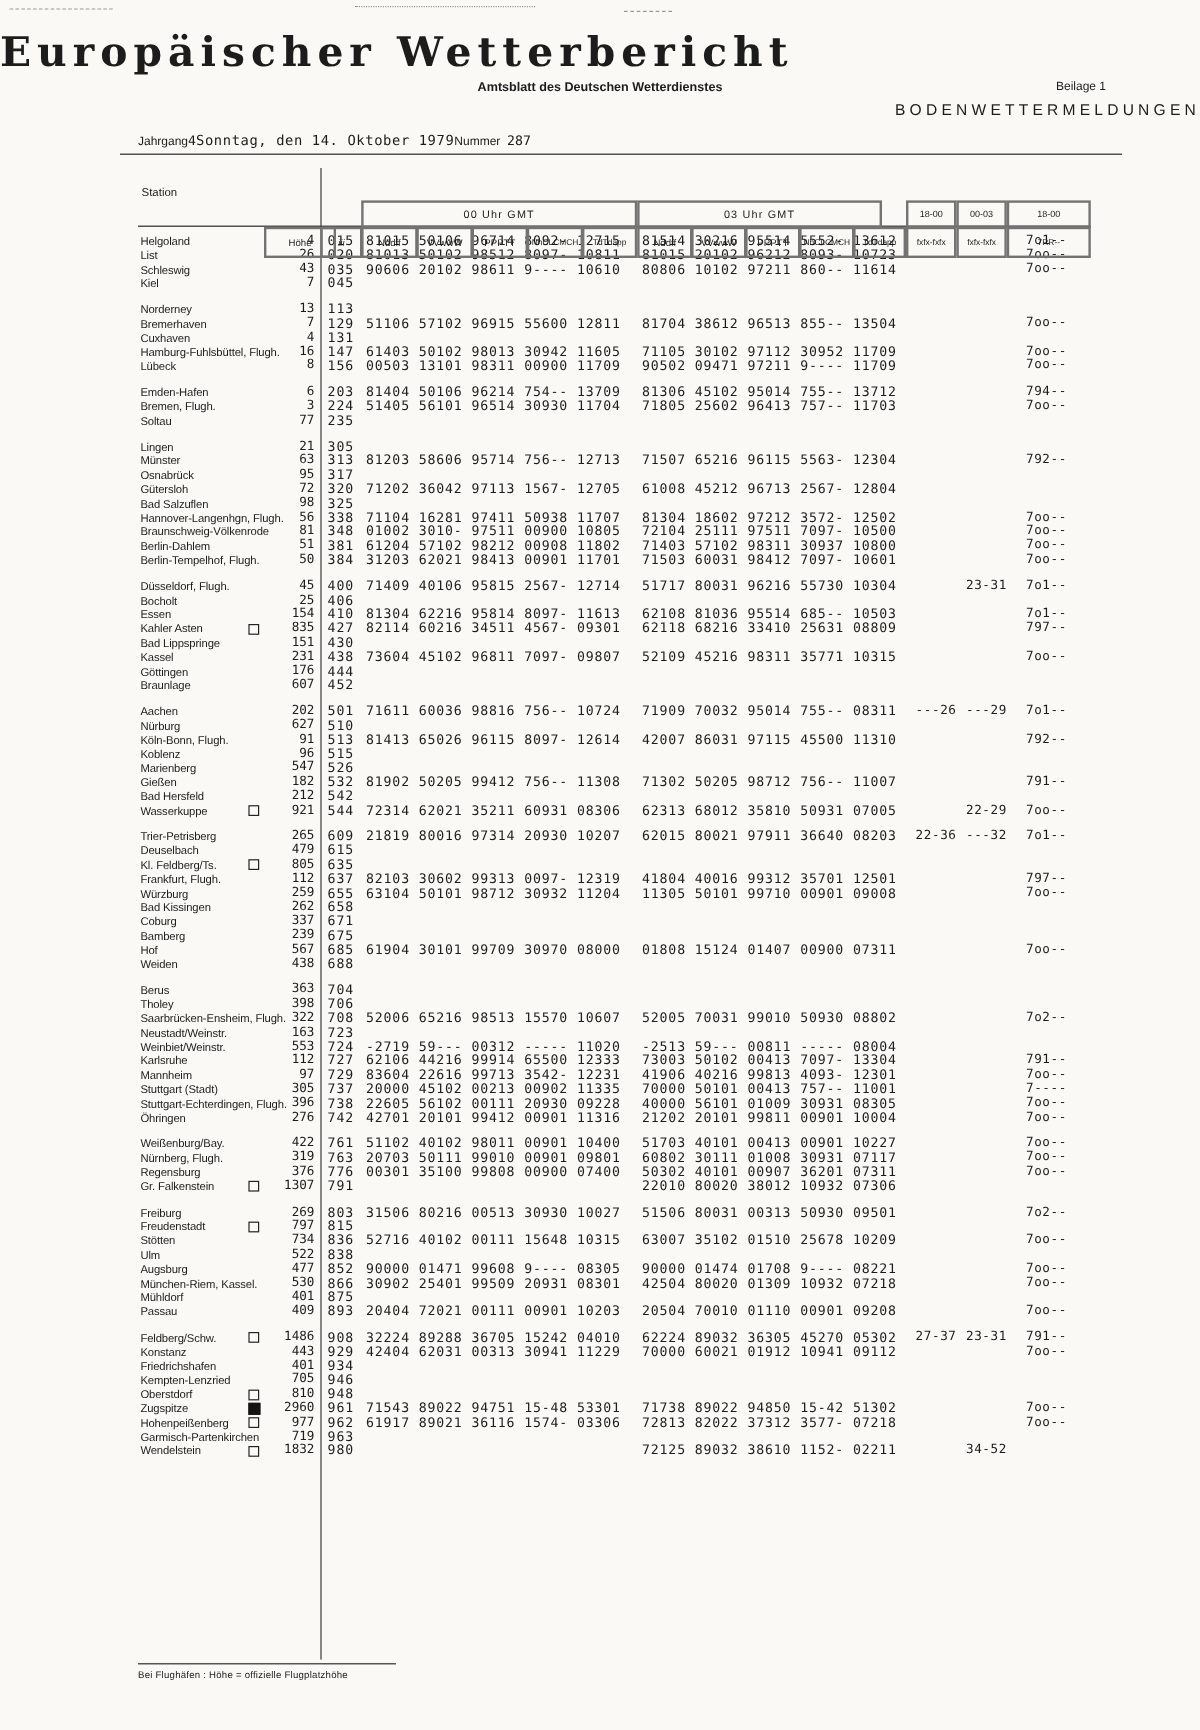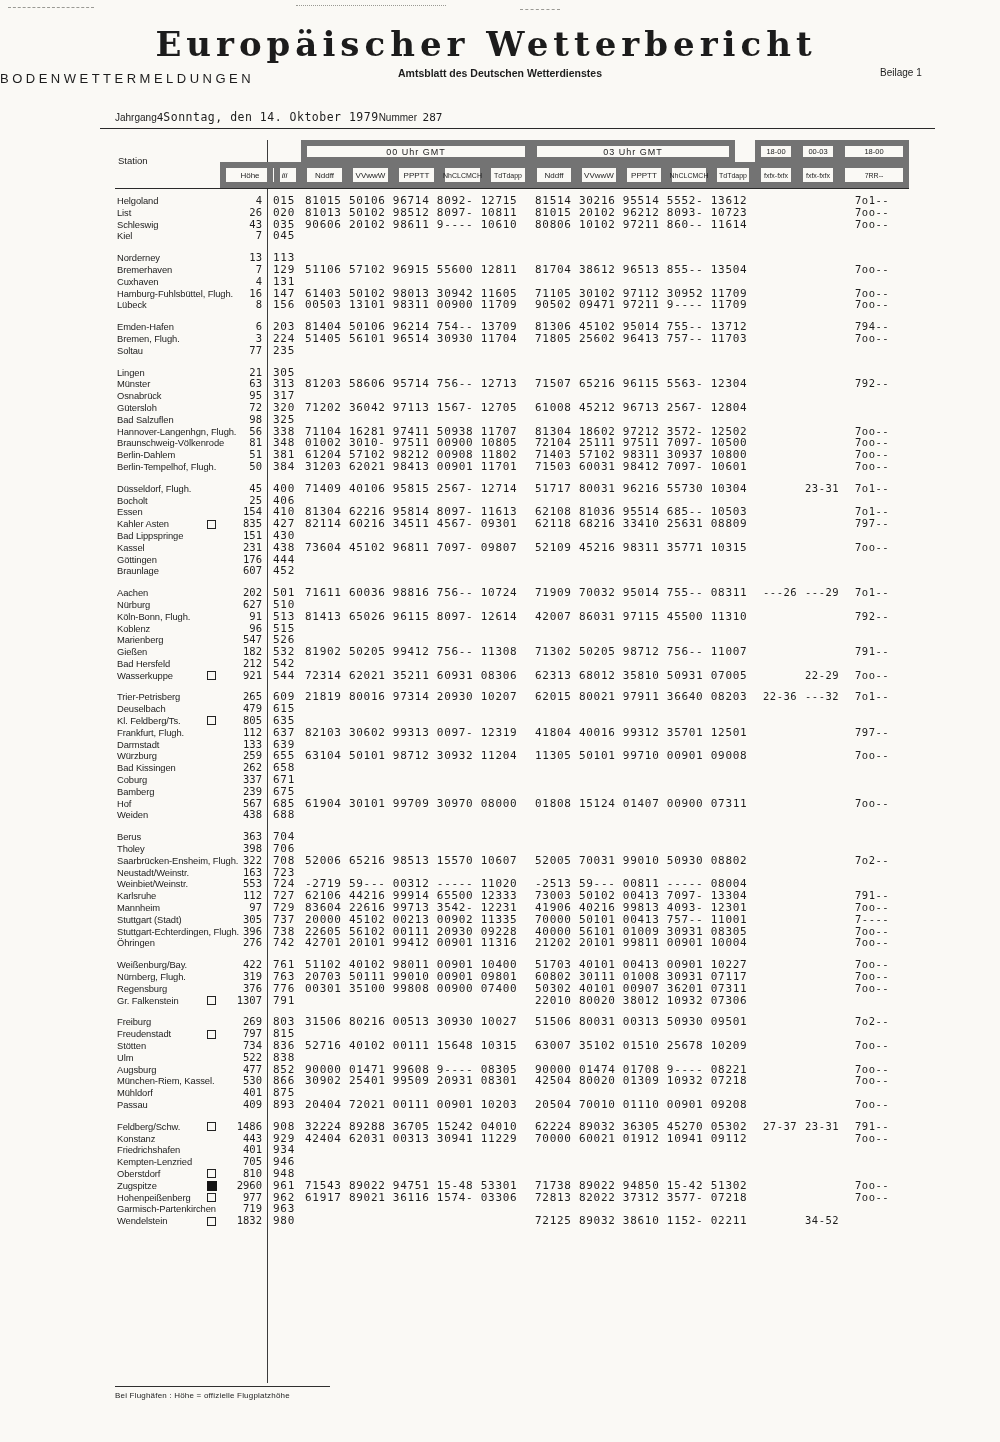--- a/index.html
+++ b/index.html
@@ -10,40 +10,40 @@
   }
   .page{position:absolute;inset:0;background:#faf9f5;}
 
   
   .artifact{position:absolute;border-top:1px dashed #9a9a94;}
   .artifact.a1{top:7px;left:8px;width:86px;}
   .artifact.a2{top:5px;left:296px;width:150px;border-top-style:dotted;}
   .artifact.a3{top:9px;left:520px;width:40px;}
 
   
-  .title{position:absolute;top:24px;left:0;width:972px;text-align:center;
+  .title{position:absolute;top:24px;left:0;width:972px;text-align:left;
     font-family:"DejaVu Serif", serif;font-weight:bold;font-size:34px;letter-spacing:5px;}
   .subtitle{position:absolute;top:67px;left:0;width:1000px;text-align:center;
     font-size:10.5px;font-weight:bold;}
   .beilage{position:absolute;top:67px;left:836px;font-size:10px;margin-left:44px;}
-  .section-heading{position:absolute;top:71px;left:0;width:1000px;text-align:left;
+  .section-heading{position:absolute;top:84px;left:0;width:1000px;text-align:right;
     font-size:13px;letter-spacing:3.5px;font-weight:500;}
   .meta{position:absolute;top:110px;left:115px;width:794px;display:flex;
     justify-content:flex-start;align-items:baseline;font-size:10px;}
   .meta .val{font-family:"DejaVu Sans Mono", monospace;font-size:11px;}
   .meta .date{font-family:"DejaVu Sans Mono", monospace;font-size:11.5px;letter-spacing:0.5px;}
   .toprule{position:absolute;top:128px;left:100px;width:835px;border-top:1.4px solid #2a2a2a;}
 
   
   .table-wrap{position:absolute;top:140px;left:115px;width:794px;}
   .vline{position:absolute;left:152px;top:0;width:1px;height:1243px;background:#3c3c3c;}
 
   .thead{position:relative;height:48px;border-bottom:1.2px solid #2a2a2a;}
-  .hcell{position:absolute;box-sizing:border-box;border:6px solid #737373;
-    display:flex;align-items:center;justify-content:center;background:transparent;}
+  .hcell{position:absolute;box-sizing:border-box;border:2px solid #737373;
+    display:flex;align-items:center;justify-content:center;background:transparent;margin-top:27px;}
   .h-station{position:absolute;left:3px;top:15px;font-size:9.5px;}
   .rowB{top:22px;height:26px;font-size:8px;}
   .rowA{top:0px;height:23px;font-size:9px;letter-spacing:1px;}
   .h-hoehe{left:105px;width:60px;}
   .h-iii{left:152px;width:35px;font-style:italic;}
   .sc1{left:186px;width:47px;} .sc2{left:232px;width:47px;} .sc3{left:278px;width:47px;}
   .sc4{left:324px;width:47px;font-size:7px;} .sc5{left:370px;width:46px;font-size:7px;}
   .sc6{left:416px;width:46px;} .sc7{left:461px;width:46px;} .sc8{left:506px;width:46px;}
   .sc9{left:551px;width:46px;font-size:7px;} .sc10{left:596px;width:44px;font-size:7px;}
   .g1box{left:186px;width:230px;} .g2box{left:416px;width:204px;}
@@ -597,31 +597,20 @@
     <span class="c-marker"></span>
     <span class="c-hoehe">112</span>
     <span class="c-iii">637</span>
     <span class="c-g c-g1">82103 30602 99313 0097- 12319</span>
     <span class="c-g c-g2">41804 40016 99312 35701 12501</span>
     <span class="c-x c-x1"></span>
     <span class="c-x c-x2"></span>
     <span class="c-x c-x3">797--</span>
   </div>
           <div class="row">
-    <span class="c-name">Darmstadt</span>
-    <span class="c-marker"></span>
-    <span class="c-hoehe">133</span>
-    <span class="c-iii">639</span>
-    <span class="c-g c-g1"></span>
-    <span class="c-g c-g2"></span>
-    <span class="c-x c-x1"></span>
-    <span class="c-x c-x2"></span>
-    <span class="c-x c-x3"></span>
-  </div>
-          <div class="row">
     <span class="c-name">Würzburg</span>
     <span class="c-marker"></span>
     <span class="c-hoehe">259</span>
     <span class="c-iii">655</span>
     <span class="c-g c-g1">63104 50101 98712 30932 11204</span>
     <span class="c-g c-g2">11305 50101 99710 00901 09008</span>
     <span class="c-x c-x1"></span>
     <span class="c-x c-x2"></span>
     <span class="c-x c-x3">7oo--</span>
   </div>

